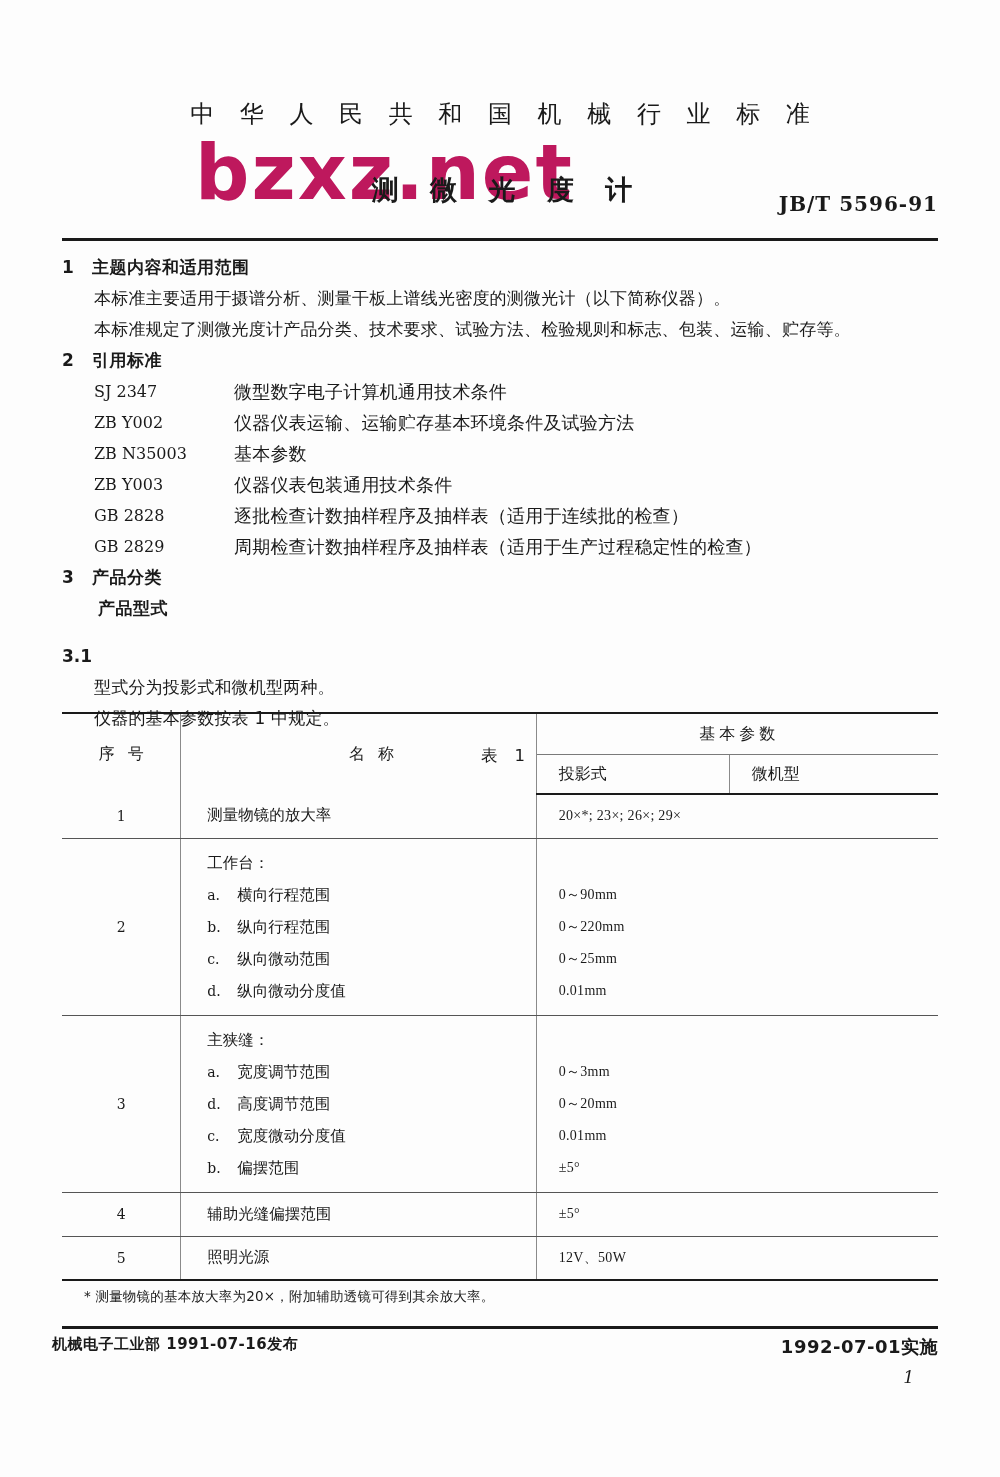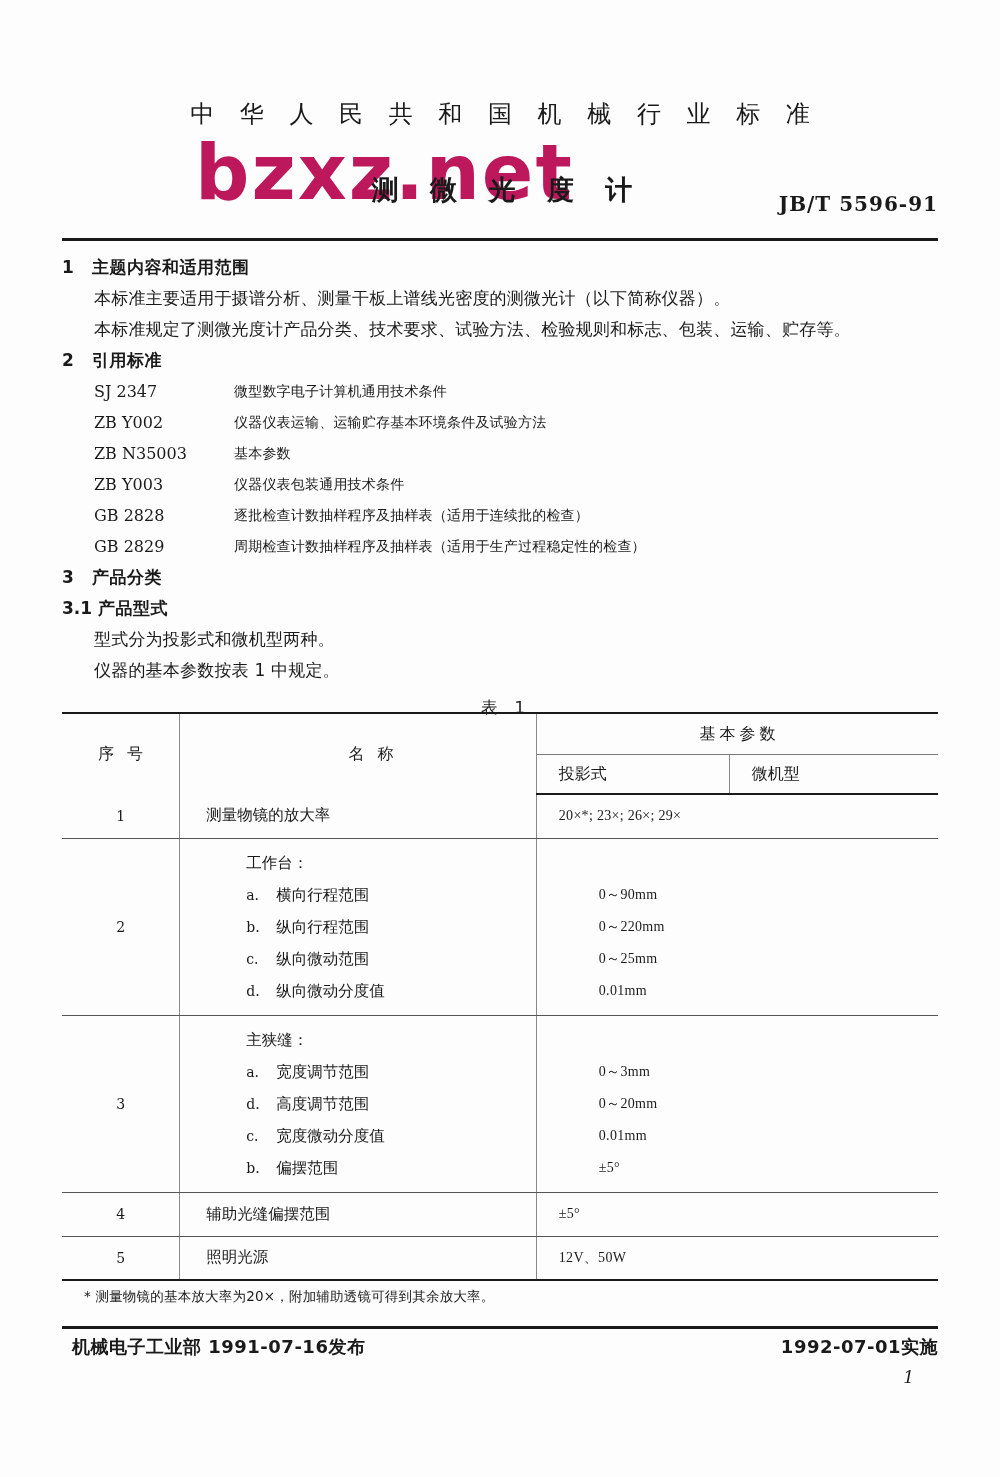--- a/index.html
+++ b/index.html
@@ -94,41 +94,41 @@
     font-weight: bold;
     font-size: 17px;
     display: flex;
   }
   .sec-num {
     display: inline-block;
     min-width: 30px;
     font-family: "DejaVu Sans", "Liberation Sans", sans-serif;
   }
   .sec-title { letter-spacing: 0.5px; }
-  .sec-sub .sec-num { min-width: 36px; }
+  .sec-sub .sec-num { min-width: 36px; margin-top: 48px; }
   .para {
     padding-left: 32px;
     font-size: 17px;
     line-height: 31px;
     letter-spacing: 0.2px;
   }
   .ref-row {
     display: flex;
     padding-left: 32px;
     line-height: 31px;
     font-size: 16.5px;
   }
   .ref-code {
     width: 140px;
     flex: none;
     font-family: "DejaVu Serif", "Liberation Serif", serif;
     font-size: 16px;
   }
   .ref-name {
-    font-size: 14px;
+    font-size: 18px;
     letter-spacing: 0.2px;
   }
 
   
   .tbl-caption {
     text-align: center;
     font-size: 16.5px;
     margin-top: 6px;
     letter-spacing: 6px;
     text-indent: 6px;
@@ -185,43 +185,43 @@
     display: flex;
     font-size: 15.5px;
   }
   .sub-letter {
     width: 30px;
     flex: none;
     font-family: "DejaVu Serif","Liberation Serif",serif;
     font-size: 14px;
   }
   .stack { padding: 8px 0; }
-  .stack .line { height: 32px; line-height: 32px; margin-left: 40px; }
+  .stack .line { height: 32px; line-height: 32px; }
   .vals .line { height: 32px; line-height: 32px; }
 
   .footnote {
     font-size: 13.5px;
     padding: 7px 0 3px 22px;
     letter-spacing: 0.2px;
   }
 
   
   #footer-rule {
     position: absolute;
     left: 62px; right: 62px;
     top: 1326px;
     height: 3px;
     background: #1a1a1a;
     z-index: 3;
   }
   .ftr-left {
     position: absolute;
-    left: 72px;
+    left: 52px;
     top: 1335px;
-    font-size: 18px;
+    font-size: 15px;
     font-weight: bold;
     letter-spacing: 0.5px;
     z-index: 3;
     text-align: right;
   }
   .ftr-right {
     position: absolute;
     right: 62px;
     top: 1335px;
     font-size: 18px;

